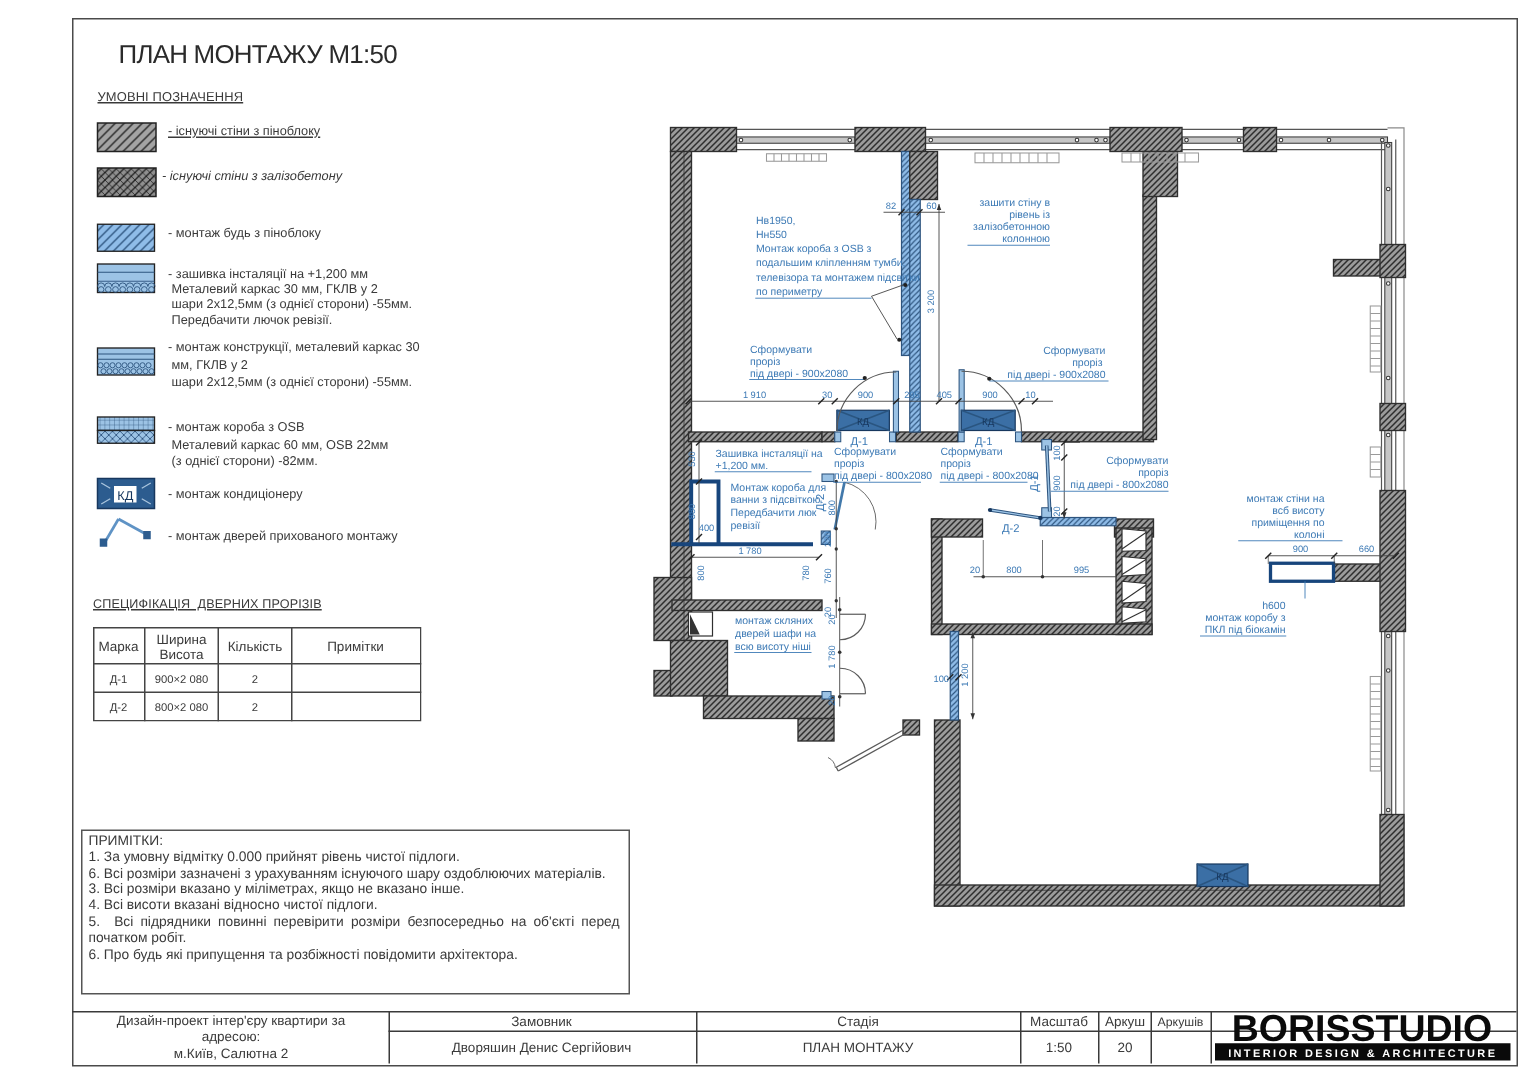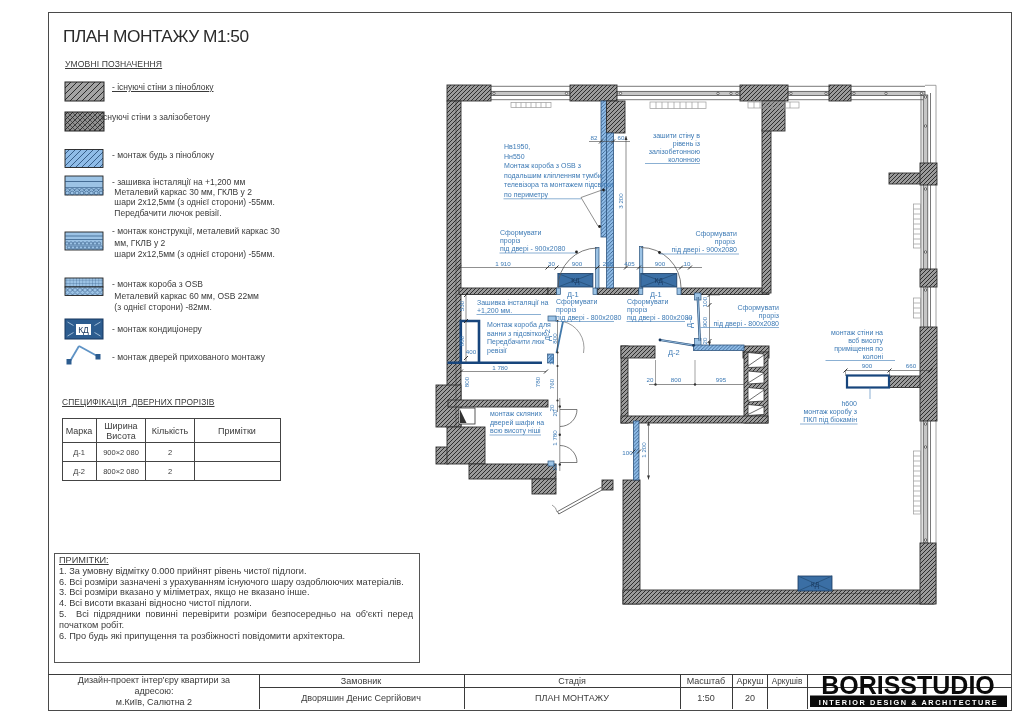--- a/index.html
+++ b/index.html
@@ -5,21 +5,21 @@
   html,body{margin:0;padding:0;}
   body{width:1024px;height:724px;background:#fff;font-family:"Liberation Sans",sans-serif;position:relative;overflow:hidden;}
   .abs{position:absolute;}
   .gtxt{color:#3a3a3a;}
 </style>
 </head>
 <body>
 
 <div class="abs" style="left:48px;top:12px;width:962px;height:697px;border:1px solid #4a4a4a;"></div>
 
-<div class="abs gtxt" style="left:63px;top:26px;font-size:17.3px;letter-spacing:-0.5px;color:#2a2a2a;">ПЛАН МОНТАЖУ М1:50</div>
+<div class="abs gtxt" style="left:79px;top:26px;font-size:17.3px;letter-spacing:-0.5px;color:#2a2a2a;">ПЛАН МОНТАЖУ М1:50</div>
 
 <div class="abs gtxt" style="left:65px;top:59px;font-size:8.6px;letter-spacing:0.1px;text-decoration:underline;">УМОВНІ ПОЗНАЧЕННЯ</div>
 
 <svg class="abs" style="left:60px;top:75px;" width="60" height="300" viewBox="0 0 60 300">
 <defs>
   <pattern id="gh1" width="6" height="6" patternUnits="userSpaceOnUse">
     <rect width="6" height="6" fill="#a3a3a3"></rect>
         <path d="M-1.5 1.5 L1.5 -1.5 M0 6 L6 0 M4.5 7.5 L7.5 4.5" stroke="#2b2b2b" stroke-width="1" fill="none"></path>
   </pattern>
   <pattern id="gh2" width="5" height="5" patternUnits="userSpaceOnUse">
@@ -109,21 +109,21 @@
 
 <g>
  <line x1="9" y1="288" x2="19" y2="271" stroke="#5f93c5" stroke-width="1.8"></line>
  <line x1="19" y1="271" x2="39" y2="282" stroke="#5f93c5" stroke-width="1.8"></line>
  <rect x="6.5" y="284" width="5" height="5.5" fill="#2c5c8f"></rect>
  <rect x="35.5" y="279" width="5" height="5.5" fill="#2c5c8f"></rect>
 </g>
 </svg>
 
 <div class="abs gtxt" style="left:112px;top:82px;font-size:8.5px;text-decoration:underline;">- існуючі стіни з піноблоку</div>
-<div class="abs gtxt" style="left:96px;top:112px;font-size:8.5px;">- існуючі стіни з залізобетону</div>
+<div class="abs gtxt" style="left:108px;top:112px;font-size:8.5px;font-style:italic;">- існуючі стіни з залізобетону</div>
 <div class="abs gtxt" style="left:112px;top:150px;font-size:8.5px;">- монтаж будь з піноблоку</div>
 <div class="abs gtxt" style="left:112px;top:177px;font-size:8.5px;line-height:10.2px;">- зашивка інсталяції на +1,200 мм<br>&nbsp;Металевий каркас 30 мм, ГКЛВ у 2<br>&nbsp;шари 2х12,5мм (з однієї сторони) -55мм.<br>&nbsp;Передбачити лючок ревізії.</div>
 <div class="abs gtxt" style="left:112px;top:226px;font-size:8.5px;line-height:11.5px;">- монтаж конструкції, металевий каркас 30<br>&nbsp;мм, ГКЛВ у 2<br>&nbsp;шари 2х12,5мм (з однієї сторони) -55мм.</div>
 <div class="abs gtxt" style="left:112px;top:279px;font-size:8.5px;line-height:11.5px;">- монтаж короба з OSB<br>&nbsp;Металевий каркас 60 мм, OSB 22мм<br>&nbsp;(з однієї сторони) -82мм.</div>
 <div class="abs gtxt" style="left:112px;top:324px;font-size:8.5px;">- монтаж кондиціонеру</div>
 <div class="abs gtxt" style="left:112px;top:352px;font-size:8.5px;">- монтаж дверей прихованого монтажу</div>
 
 <div class="abs gtxt" style="left:62px;top:397px;font-size:8.4px;letter-spacing:0.1px;text-decoration:underline;">СПЕЦИФІКАЦІЯ&nbsp; ДВЕРНИХ ПРОРІЗІВ</div>
 <svg class="abs" style="left:62px;top:418px;" width="219" height="63" viewBox="0 0 219 63">
   <g stroke="#444" stroke-width="1" fill="none">
@@ -145,21 +145,21 @@
         <text x="59" y="37">900×2 080</text>
         <text x="108" y="37">2</text>
       <text x="17" y="56">Д-2</text>
         <text x="59" y="56">800×2 080</text>
         <text x="108" y="56">2</text>
     </g>
   </g>
 </svg>
 
 <div class="abs gtxt" style="left:54px;top:553px;width:360px;height:107px;border:1px solid #555;padding:1px 0 0 4px;font-size:9.2px;line-height:10.8px;">
-<span style="text-decoration:underline;text-align:center;">ПРИМІТКИ:</span><br>
+<span style="text-align:center;">ПРИМІТКИ:</span><br>
 1. За умовну відмітку 0.000 прийнят рівень чистої підлоги.<br>
 <span style="display:inline-block;width:354px;text-align:justify;">6. Всі розміри зазначені з урахуванням існуючого шару оздоблюючих матеріалів.</span><br>
 3. Всі розміри вказано у міліметрах, якщо не вказано інше.<br>
 4. Всі висоти вказані відносно чистої підлоги.<br>
 <span style="display:inline-block;width:354px;text-align:justify;line-height:10.8px;vertical-align:top;">5.&nbsp; Всі підрядники повинні перевірити розміри безпосередньо на об'єкті перед початком робіт.</span><br>
 6. Про будь які припущення та розбіжності повідомити архітектора.<br>
 </div>
 
 <svg class="abs" style="left:0;top:0;" width="1024" height="724" viewBox="0 0 1024 724">
   <g stroke="#3a3a3a" stroke-width="1" fill="none">

